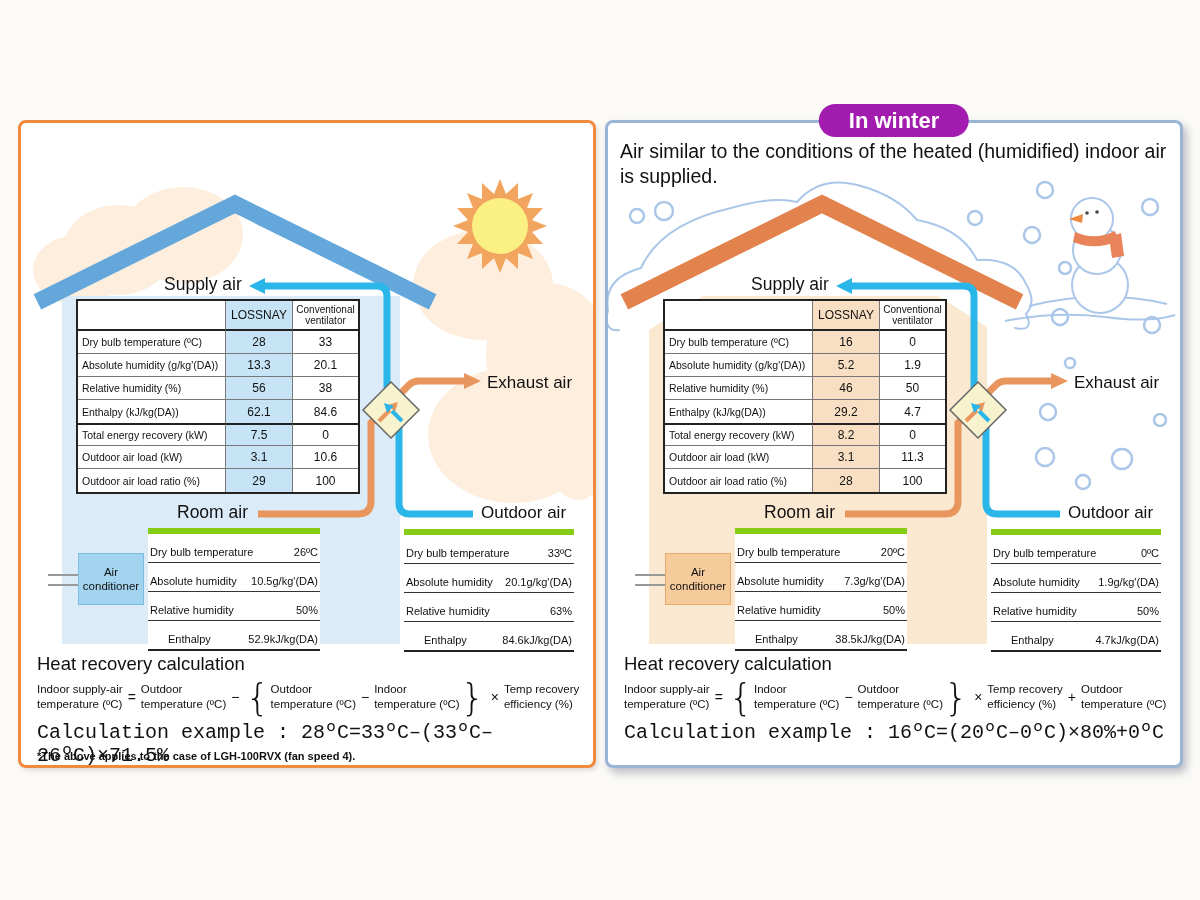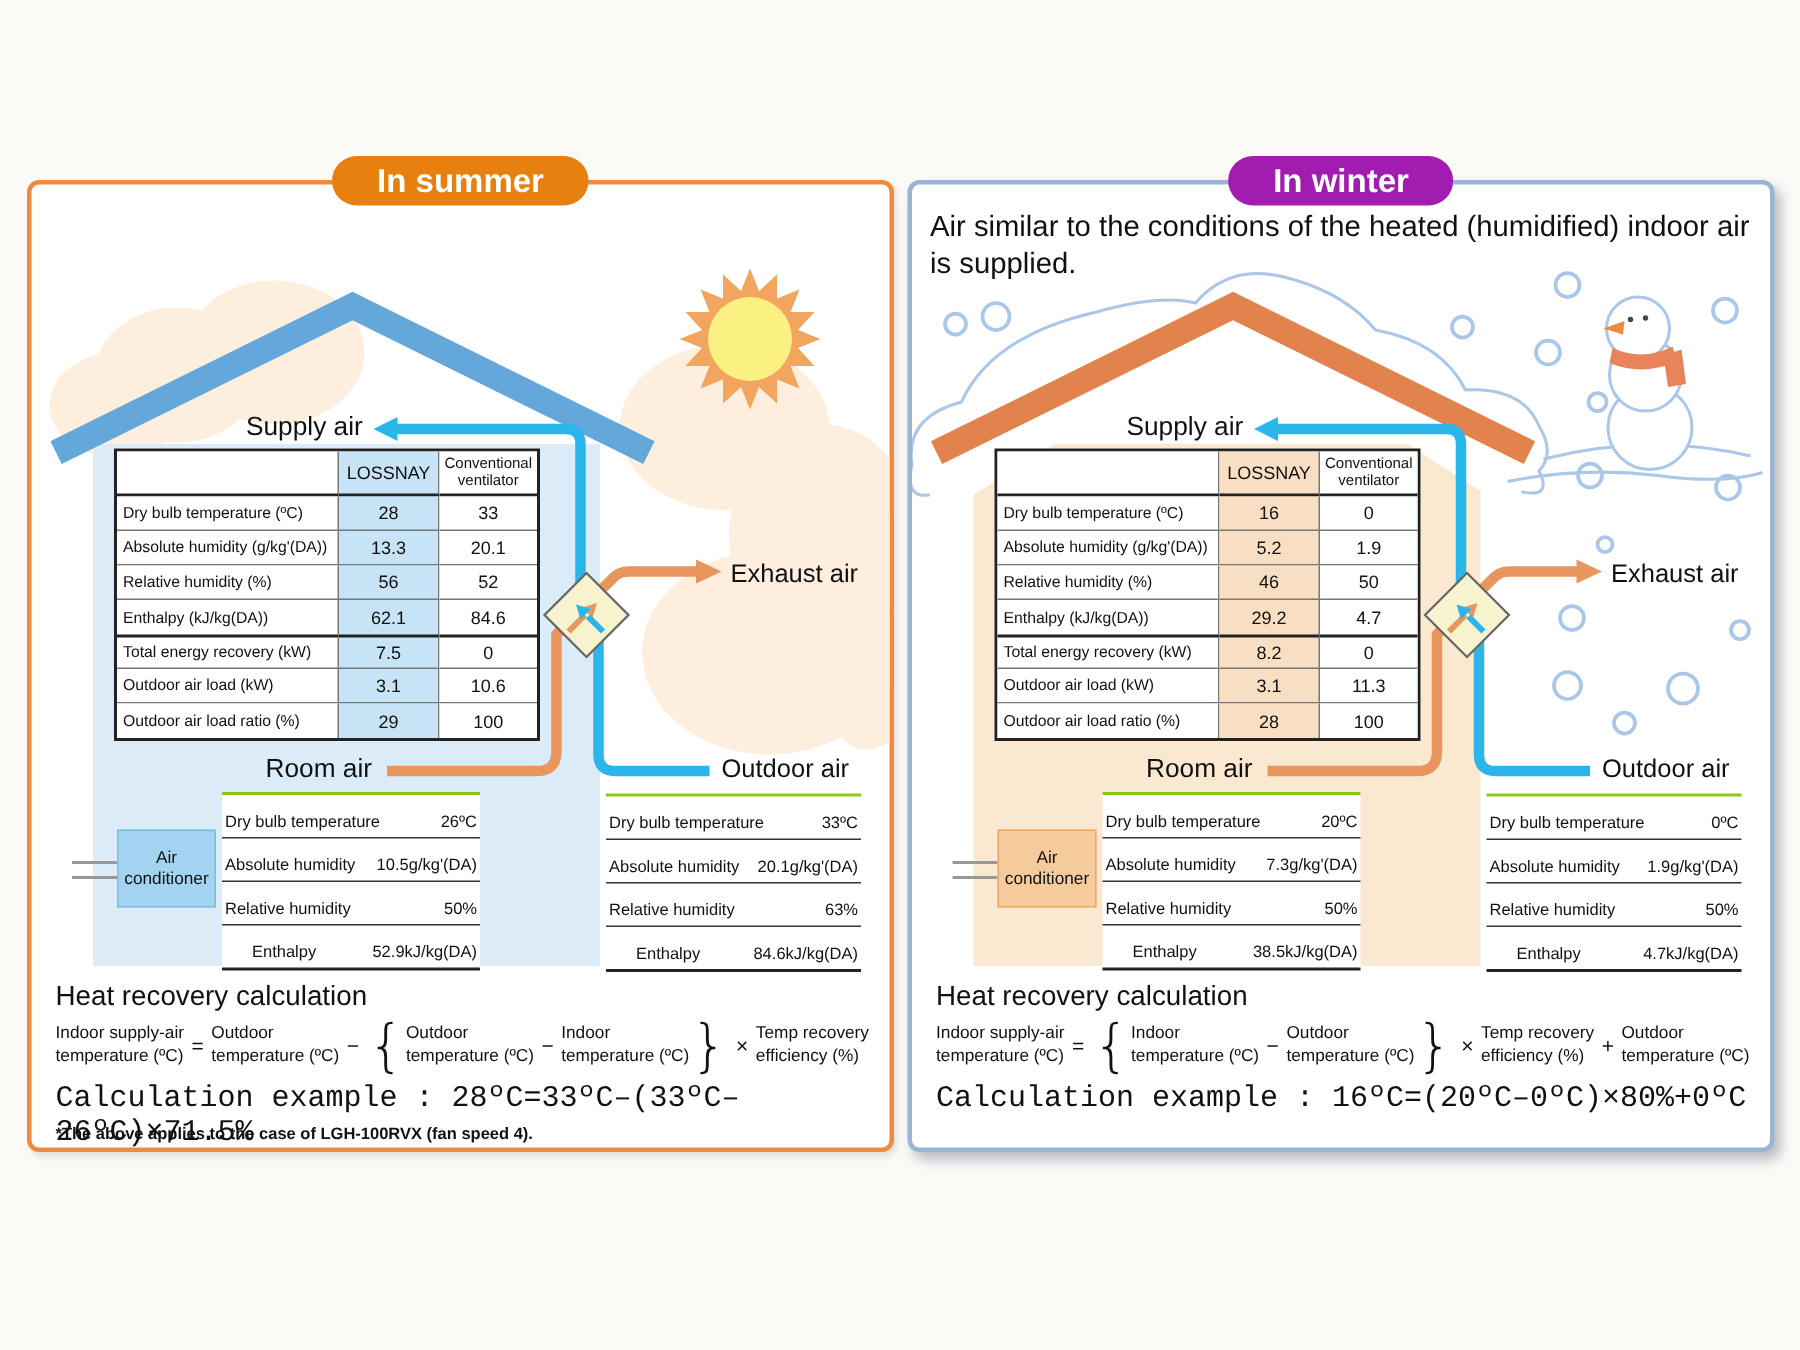--- a/index.html
+++ b/index.html
@@ -26,21 +26,21 @@
         font-size:10.5px;padding:0 0 0 4px;white-space:nowrap;overflow:hidden;background:#fff;}
   .cell.c3{border-right:none;}
   .cell.h{border-bottom:2px solid #222;justify-content:center;padding:0;text-align:center;}
   .cell.h.c2{font-size:12px;}
   .cell.h.c3{font-size:10px;line-height:1.1;white-space:normal;}
   .cell.val{justify-content:center;padding:0;font-size:12px;}
   .cell.nb{border-bottom:none;}
   .cell.tt{border-top:2px solid #222;}
   .hl-s{background:#c6e4f5;}
   .hl-w{background:#f8dfc3;}
-  .stable{position:absolute;border-top:2px solid #84cc16;border-bottom:2px solid #222;background:#fff;}
+  .stable{position:absolute;border-top:6px solid #84cc16;border-bottom:2px solid #222;background:#fff;}
   .srow{height:24px;display:flex;justify-content:space-between;align-items:flex-end;
         padding:0 2px 4px 2px;border-bottom:1.5px solid #333;font-size:11px;white-space:nowrap;}
   .srow:last-child{border-bottom:none;padding-left:20px;}
   .stable.room{left:127px;top:405px;width:172px;}
   .stable.outd{left:383px;top:406px;width:170px;}
   .acbox{position:absolute;left:57px;top:430px;width:64px;height:50px;display:flex;align-items:center;
          justify-content:center;text-align:center;font-size:11.5px;line-height:1.25;white-space:pre-line;}
   .ac-s{background:#a2d4f0;border:1px solid #7cbbe2;}
   .ac-w{background:#f6cb9b;border:1px solid #e9a96b;}
   .acline{position:absolute;width:30px;height:2px;background:#999;left:27px;}
@@ -52,21 +52,20 @@
   .brace{font-size:38px;font-weight:300;line-height:36px;padding:0 1px;font-family:"DejaVu Sans",sans-serif;}
   .example{position:absolute;left:16px;top:598px;font-size:20px;font-family:Liberation Mono, monospace;}
   .footnote{position:absolute;left:16px;top:627px;font-size:11px;font-weight:bold;}
 </style>
 </head>
 <body>
 
 <div class="canvas">
 
   <div class="panel summer">
-    <div class="badge badge-s">In summer</div>
 
     <svg class="scene" width="572" height="642" viewBox="3 3 572 642">
       <g fill="#fdeedd">
         <ellipse cx="100" cy="130" rx="55" ry="45"></ellipse>
           <ellipse cx="165" cy="115" rx="60" ry="48"></ellipse>
           <ellipse cx="60" cy="150" rx="45" ry="35"></ellipse>
       </g>
       <g fill="#fdeedd">
         <ellipse cx="465" cy="165" rx="70" ry="55"></ellipse>
           <ellipse cx="530" cy="235" rx="62" ry="72"></ellipse>
@@ -103,21 +102,21 @@
       <div class="cell c1">Dry bulb temperature (ºC)</div>
       <div class="cell val c2 hl-s">28</div>
       <div class="cell val c3">33</div>
 
       <div class="cell c1">Absolute humidity (g/kg'(DA))</div>
       <div class="cell val c2 hl-s">13.3</div>
       <div class="cell val c3">20.1</div>
 
       <div class="cell c1">Relative humidity (%)</div>
       <div class="cell val c2 hl-s">56</div>
-      <div class="cell val c3">52</div>
+      <div class="cell val c3">38</div>
 
       <div class="cell c1 nb">Enthalpy (kJ/kg(DA))</div>
       <div class="cell val c2 hl-s nb">62.1</div>
       <div class="cell val c3 nb">84.6</div>
 
       <div class="cell c1 tt">Total energy recovery (kW)</div>
       <div class="cell val c2 hl-s tt">7.5</div>
       <div class="cell val c3 tt">0</div>
 
       <div class="cell c1">Outdoor air load (kW)</div>

